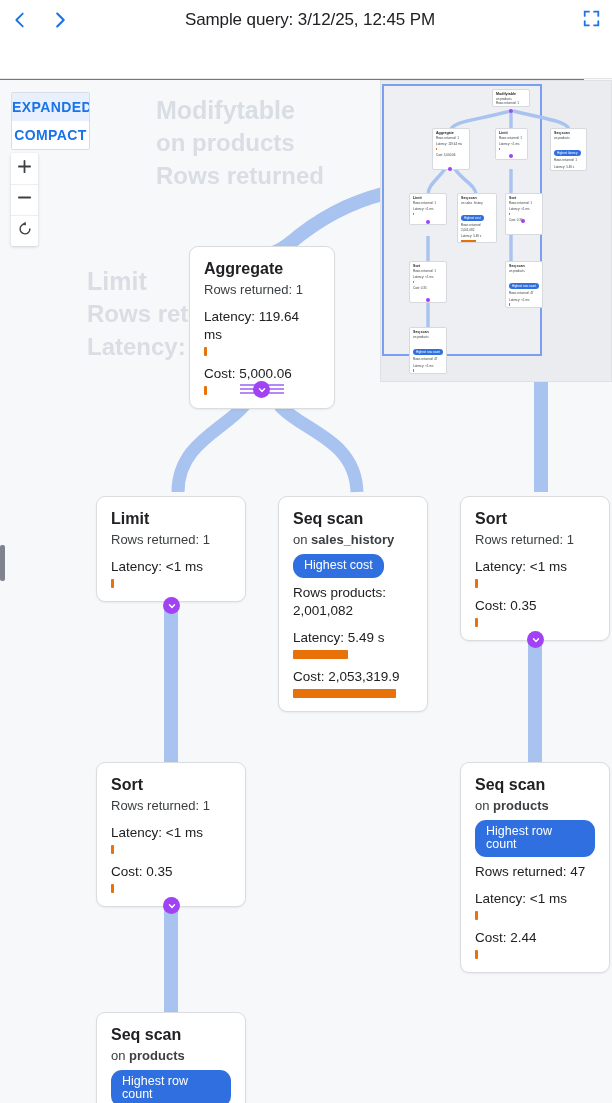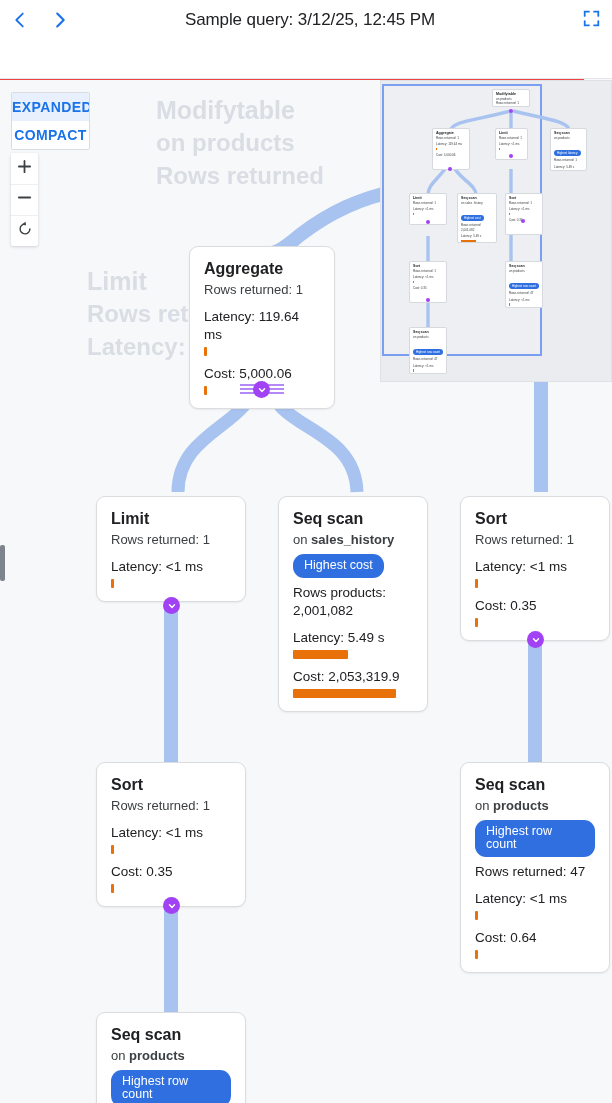--- a/index.html
+++ b/index.html
@@ -276,21 +276,21 @@
     <div class="node" style="left:460px; top:682px; width:150px;">
       <div class="node-title">Seq scan</div>
       <div class="node-on">
         <span>on</span>
         <b>products</b>
       </div>
       <div class="badge">Highest row count</div>
       <div class="metric" style="margin-top:5px;">Rows returned: 47</div>
       <div class="metric">Latency: &lt;1 ms</div>
       <div class="bar tiny"></div>
-      <div class="metric">Cost: 0.64</div>
+      <div class="metric">Cost: 2.44</div>
       <div class="bar tiny"></div>
     </div>
 
     <div class="node" style="left:96px; top:932px; width:150px;">
       <div class="node-title">Seq scan</div>
       <div class="node-on">
         <span>on</span>
         <b>products</b>
       </div>
       <div class="badge">Highest row count</div>

